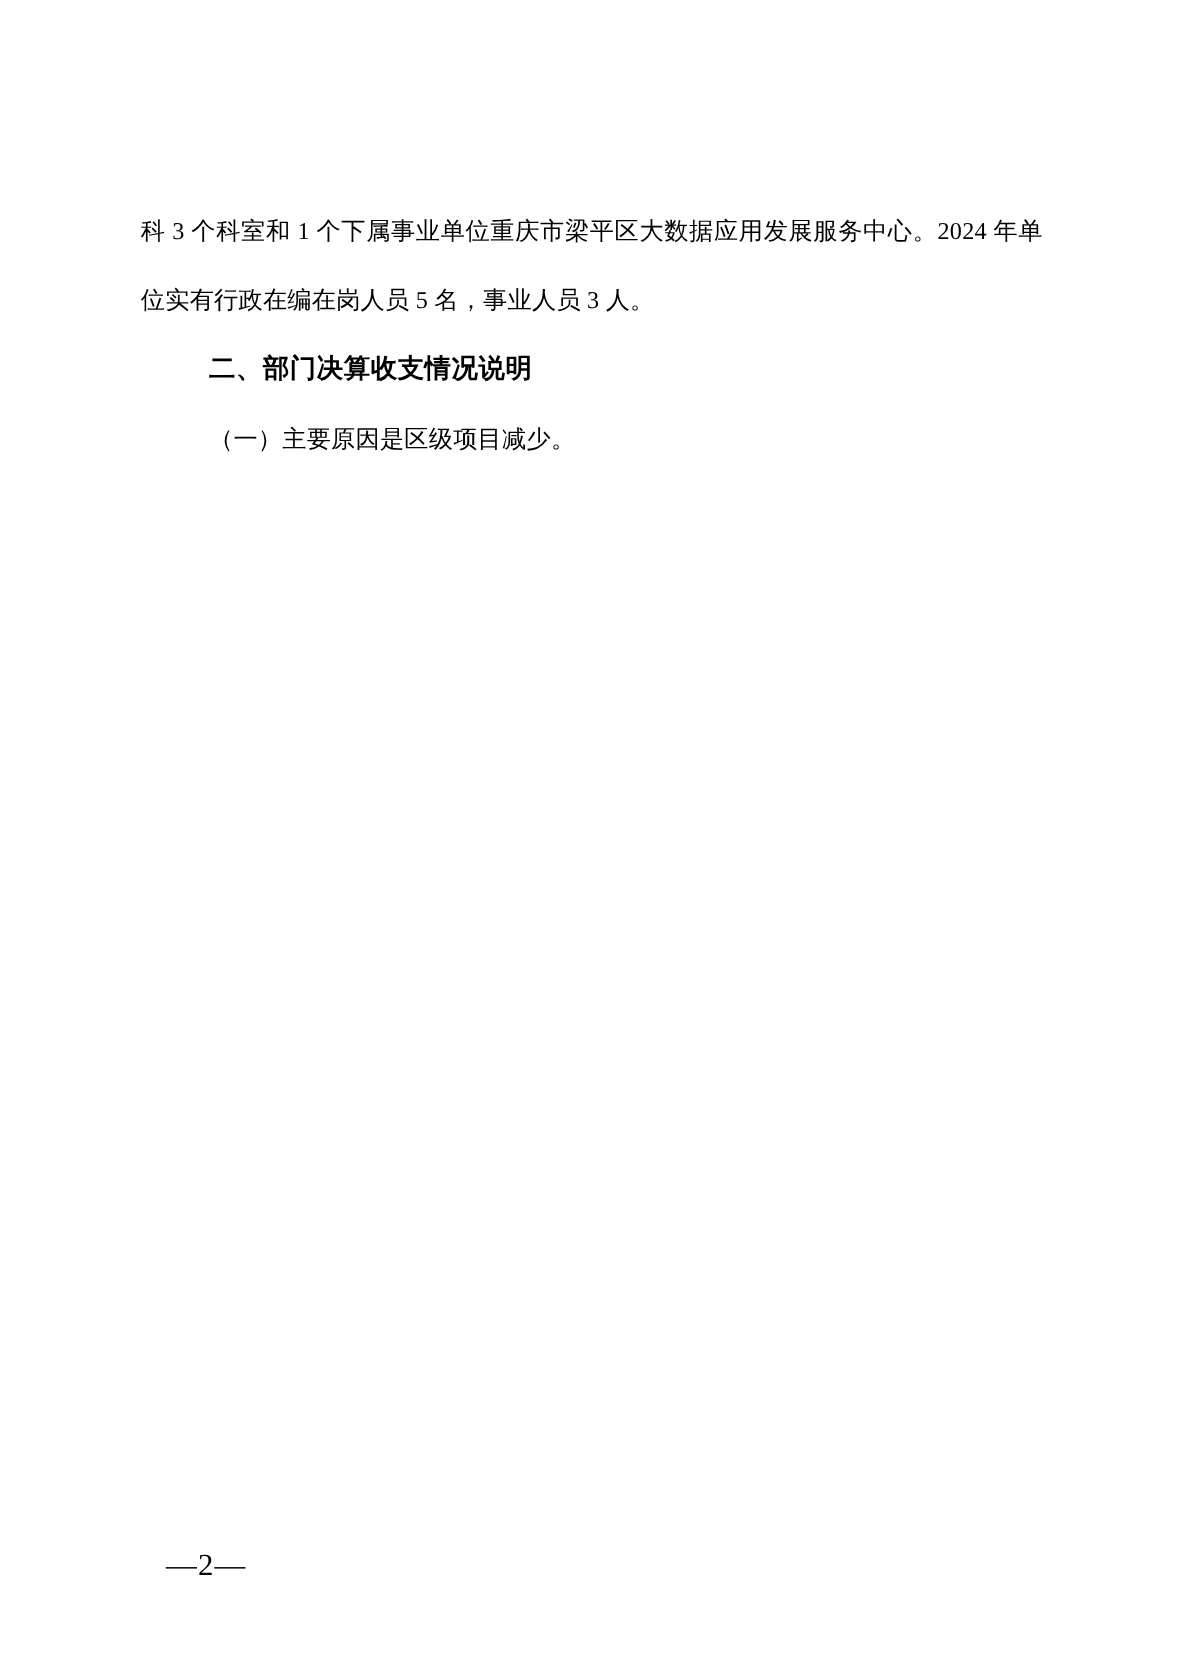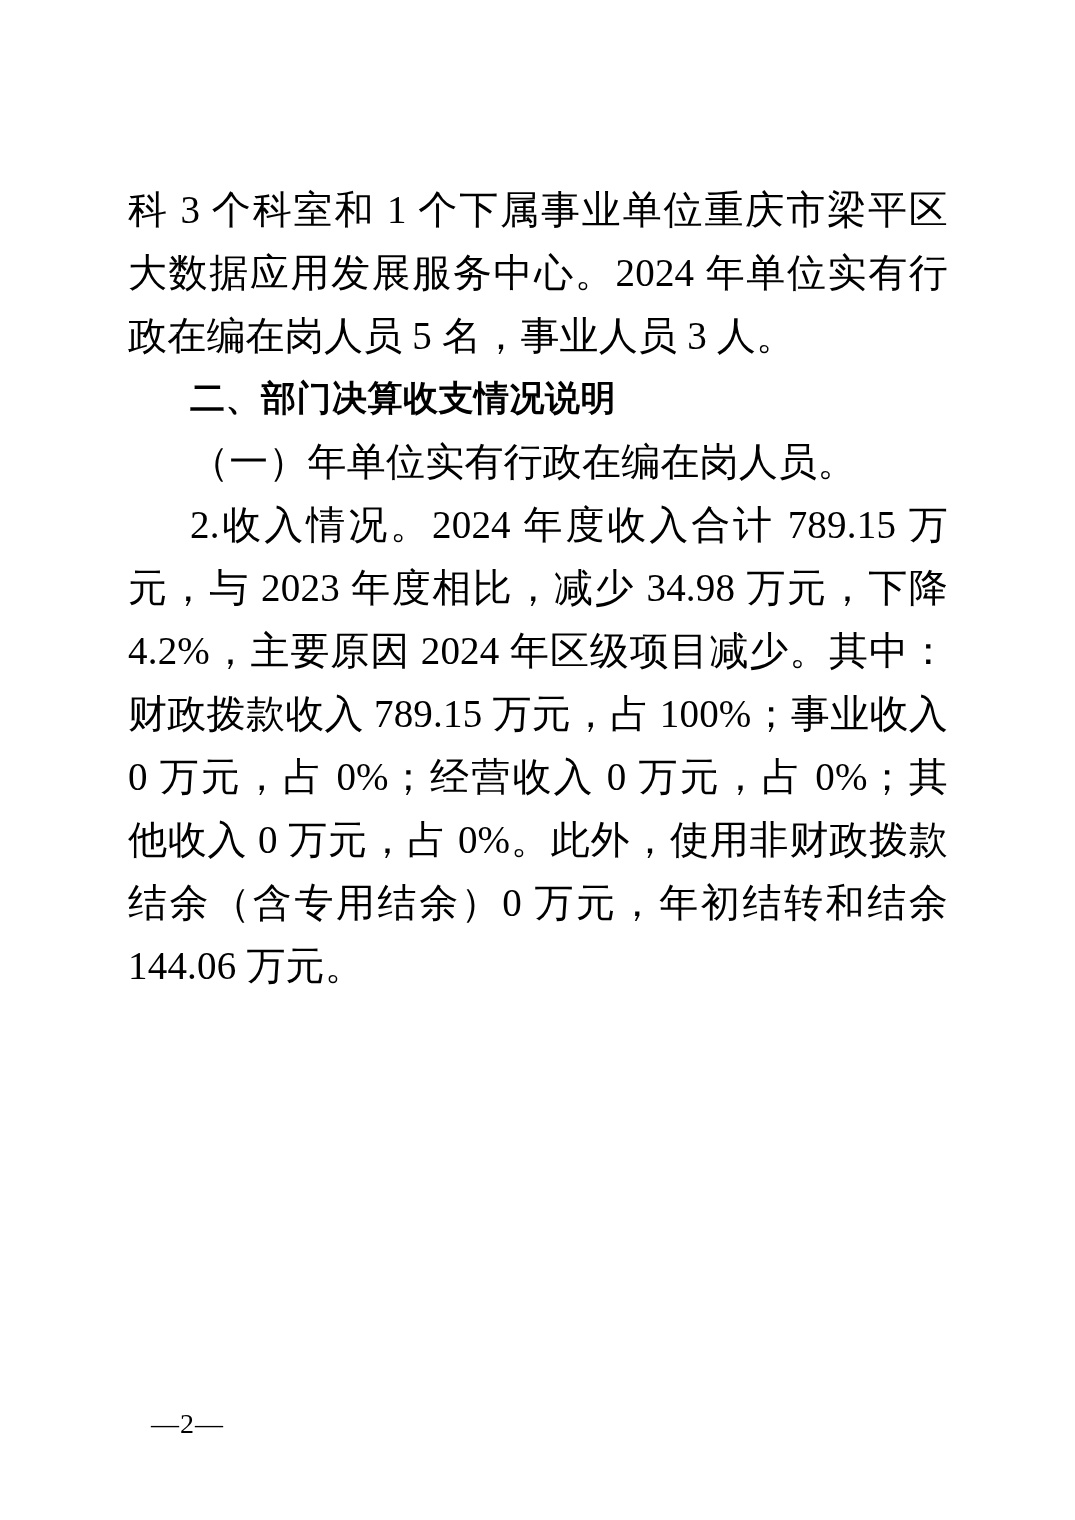--- a/index.html
+++ b/index.html
@@ -22,33 +22,33 @@
     width: 1075px;
     height: 1520px;
     box-sizing: border-box;
     padding: 178px 128px 0 128px;
   }
   .doc-body {
     width: 820px;
   }
   p.para {
     margin: 0;
-    font-size: 39px;
+    font-size: 22px;
     line-height: 63px;
     text-align: justify;
     text-justify: inter-ideograph;
     letter-spacing: 0.2px;
     font-family: "Liberation Serif", "DejaVu Serif", serif;
   }
   p.indent {
     text-indent: 62px;
   }
   p.heading {
     margin: 0;
-    font-size: 35px;
+    font-size: 24px;
     line-height: 63px;
     font-weight: bold;
     text-indent: 62px;
     font-family: "DejaVu Sans", "Liberation Sans", sans-serif;
     letter-spacing: 0.5px;
   }
   .footer {
     position: absolute;
     left: 0;
     top: 1408px;
@@ -63,20 +63,19 @@
     margin-left: -700px;
   }
 </style>
 </head>
 <body>
 
 <div class="page">
   <div class="doc-body">
     <p class="para">科 3 个科室和 1 个下属事业单位重庆市梁平区大数据应用发展服务中心。2024 年单位实有行政在编在岗人员 5 名，事业人员 3 人。</p>
     <p class="heading">二、部门决算收支情况说明</p>
-    <p class="para indent">（一）年单位实有行政在编在岗人员。</p>
-    <p class="para indent">2.收入情况。2024 年度收入合计 789.15 万元，与 2023 年度相比，减少 34.98 万元，下降 4.2%，主要原因 2024 年区级项目减少。其中：财政拨款收入 789.15 万元，占 100%；事业收入 0 万元，占 0%；经营收入 0 万元，占 0%；其他收入 0 万元，占 0%。此外，使用非财政拨款结余（含专用结余）0 万元，年初结转和结余 144.06 万元。</p>
+    <p class="para indent">（一）主要原因是区级项目减少。</p>
   </div>
 </div>
 
 <div class="footer">
   <span class="pg">—2—</span>
 </div>
 
 </body></html>

